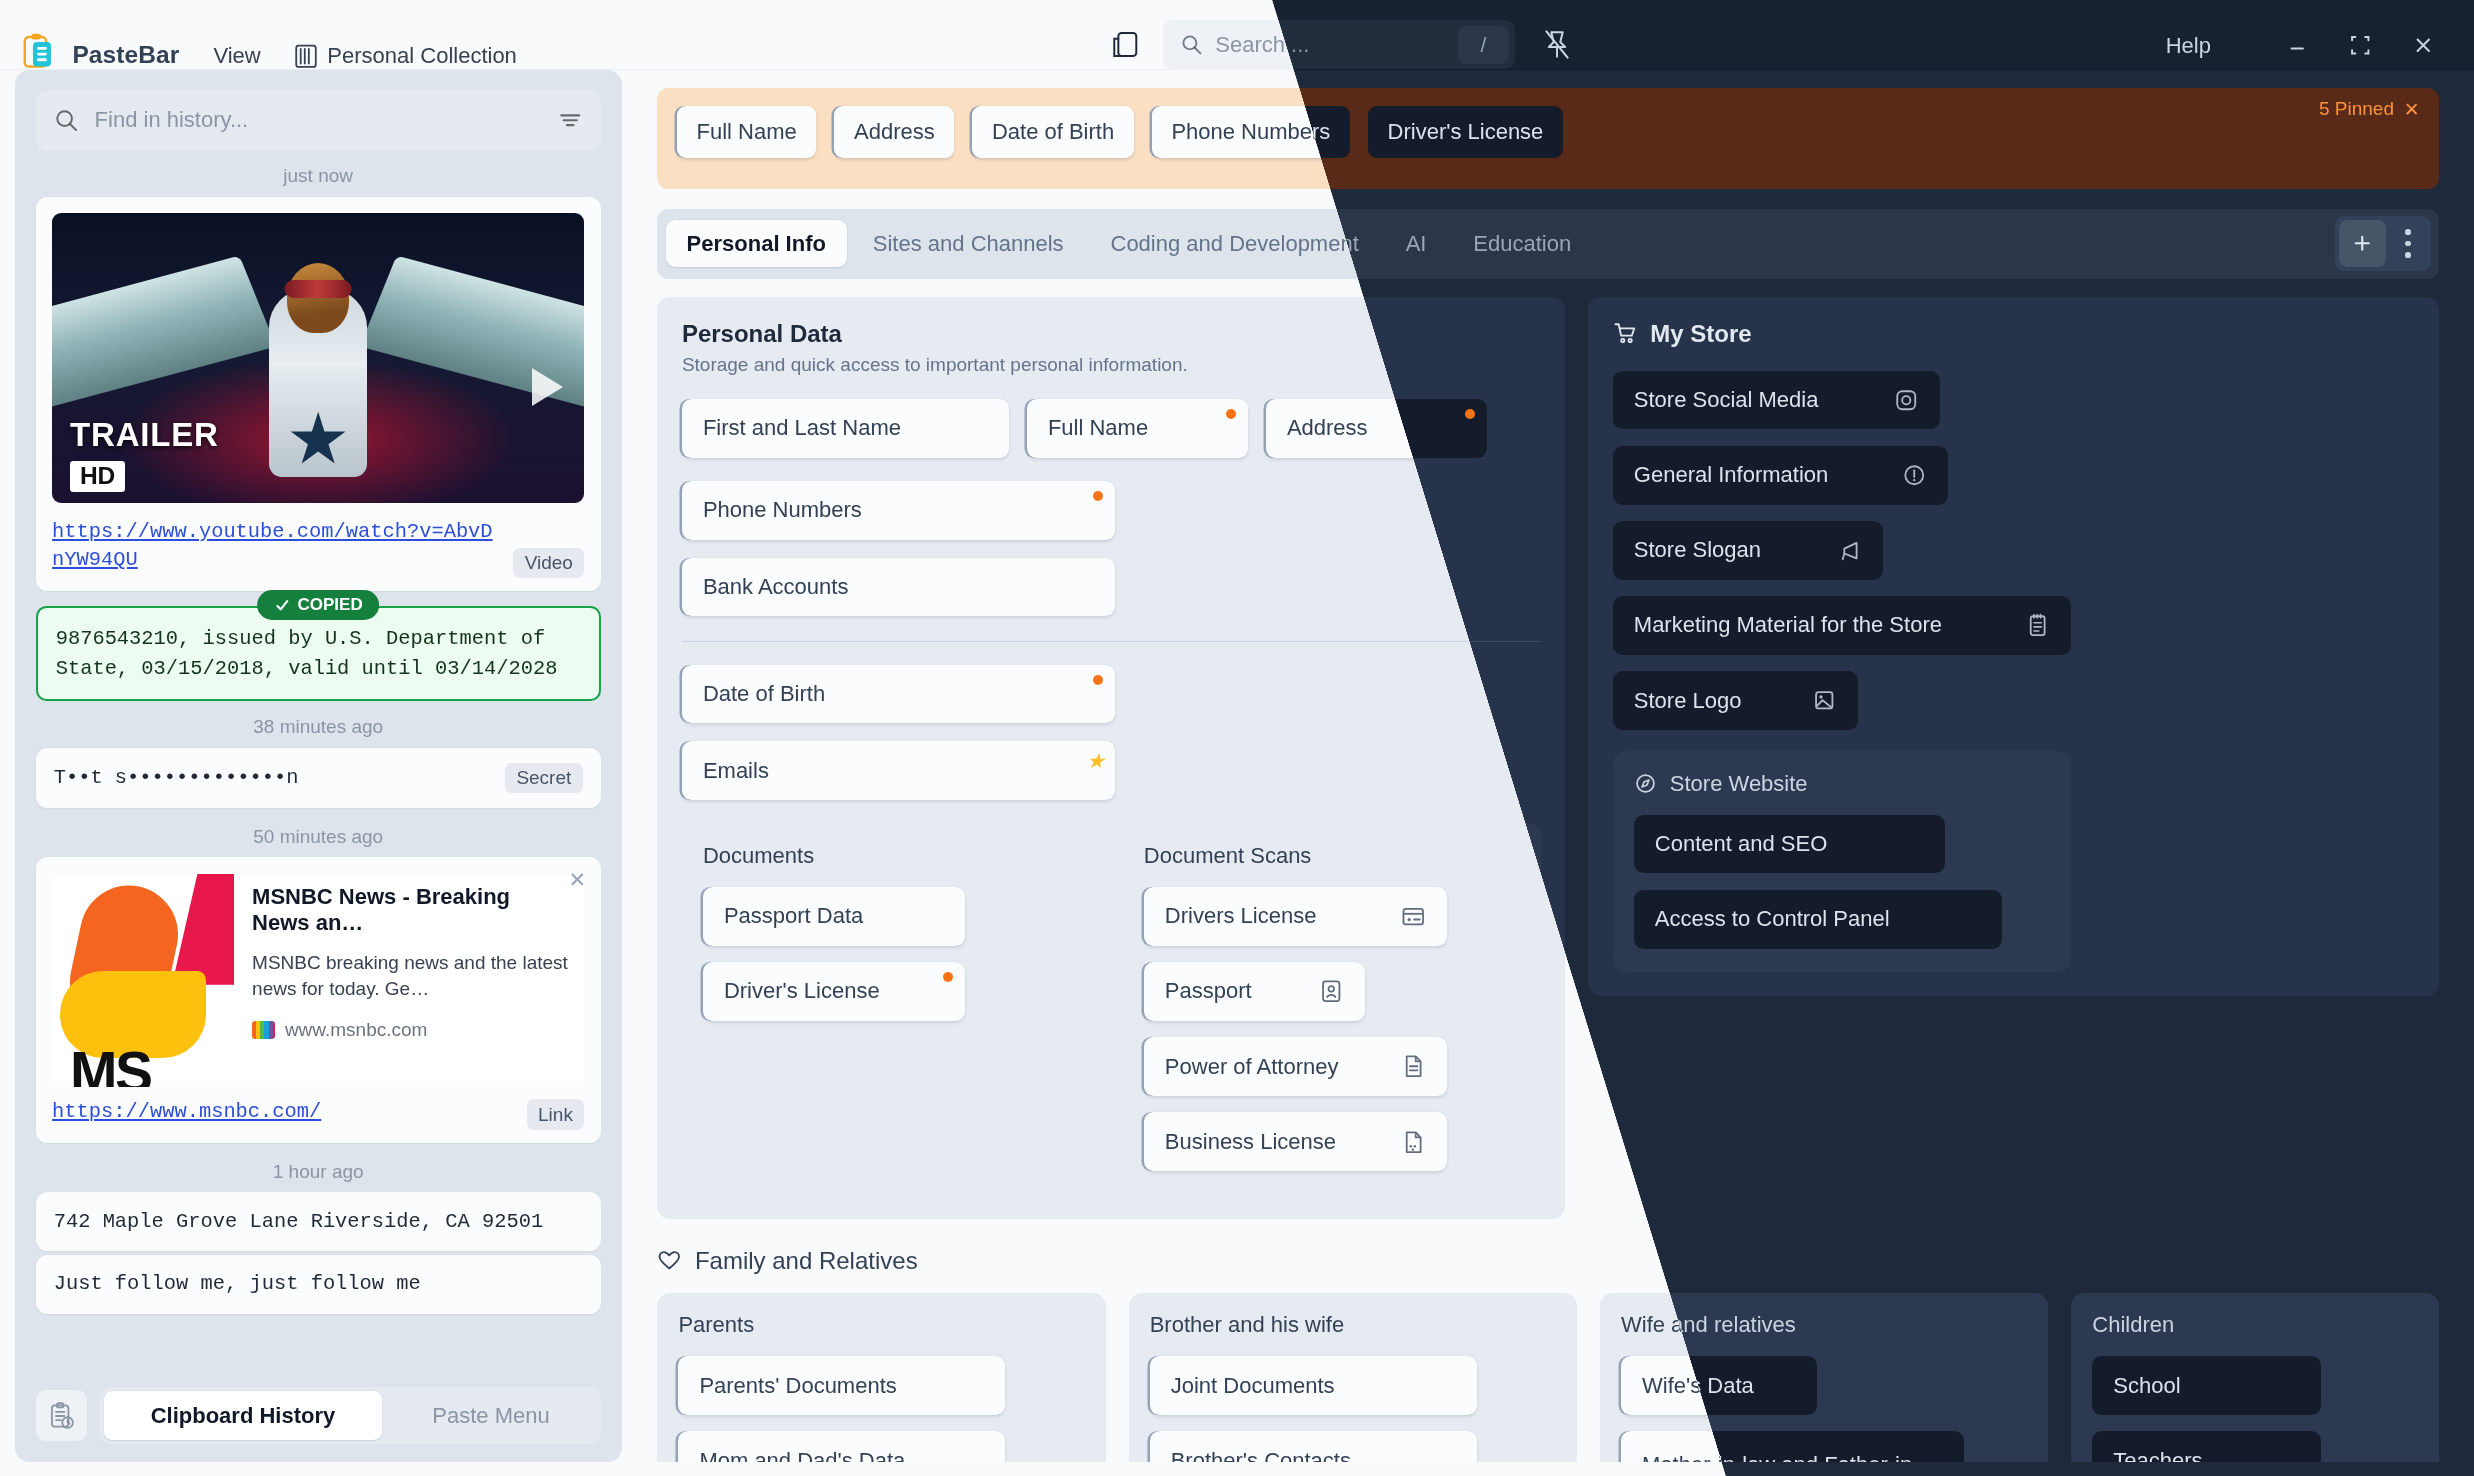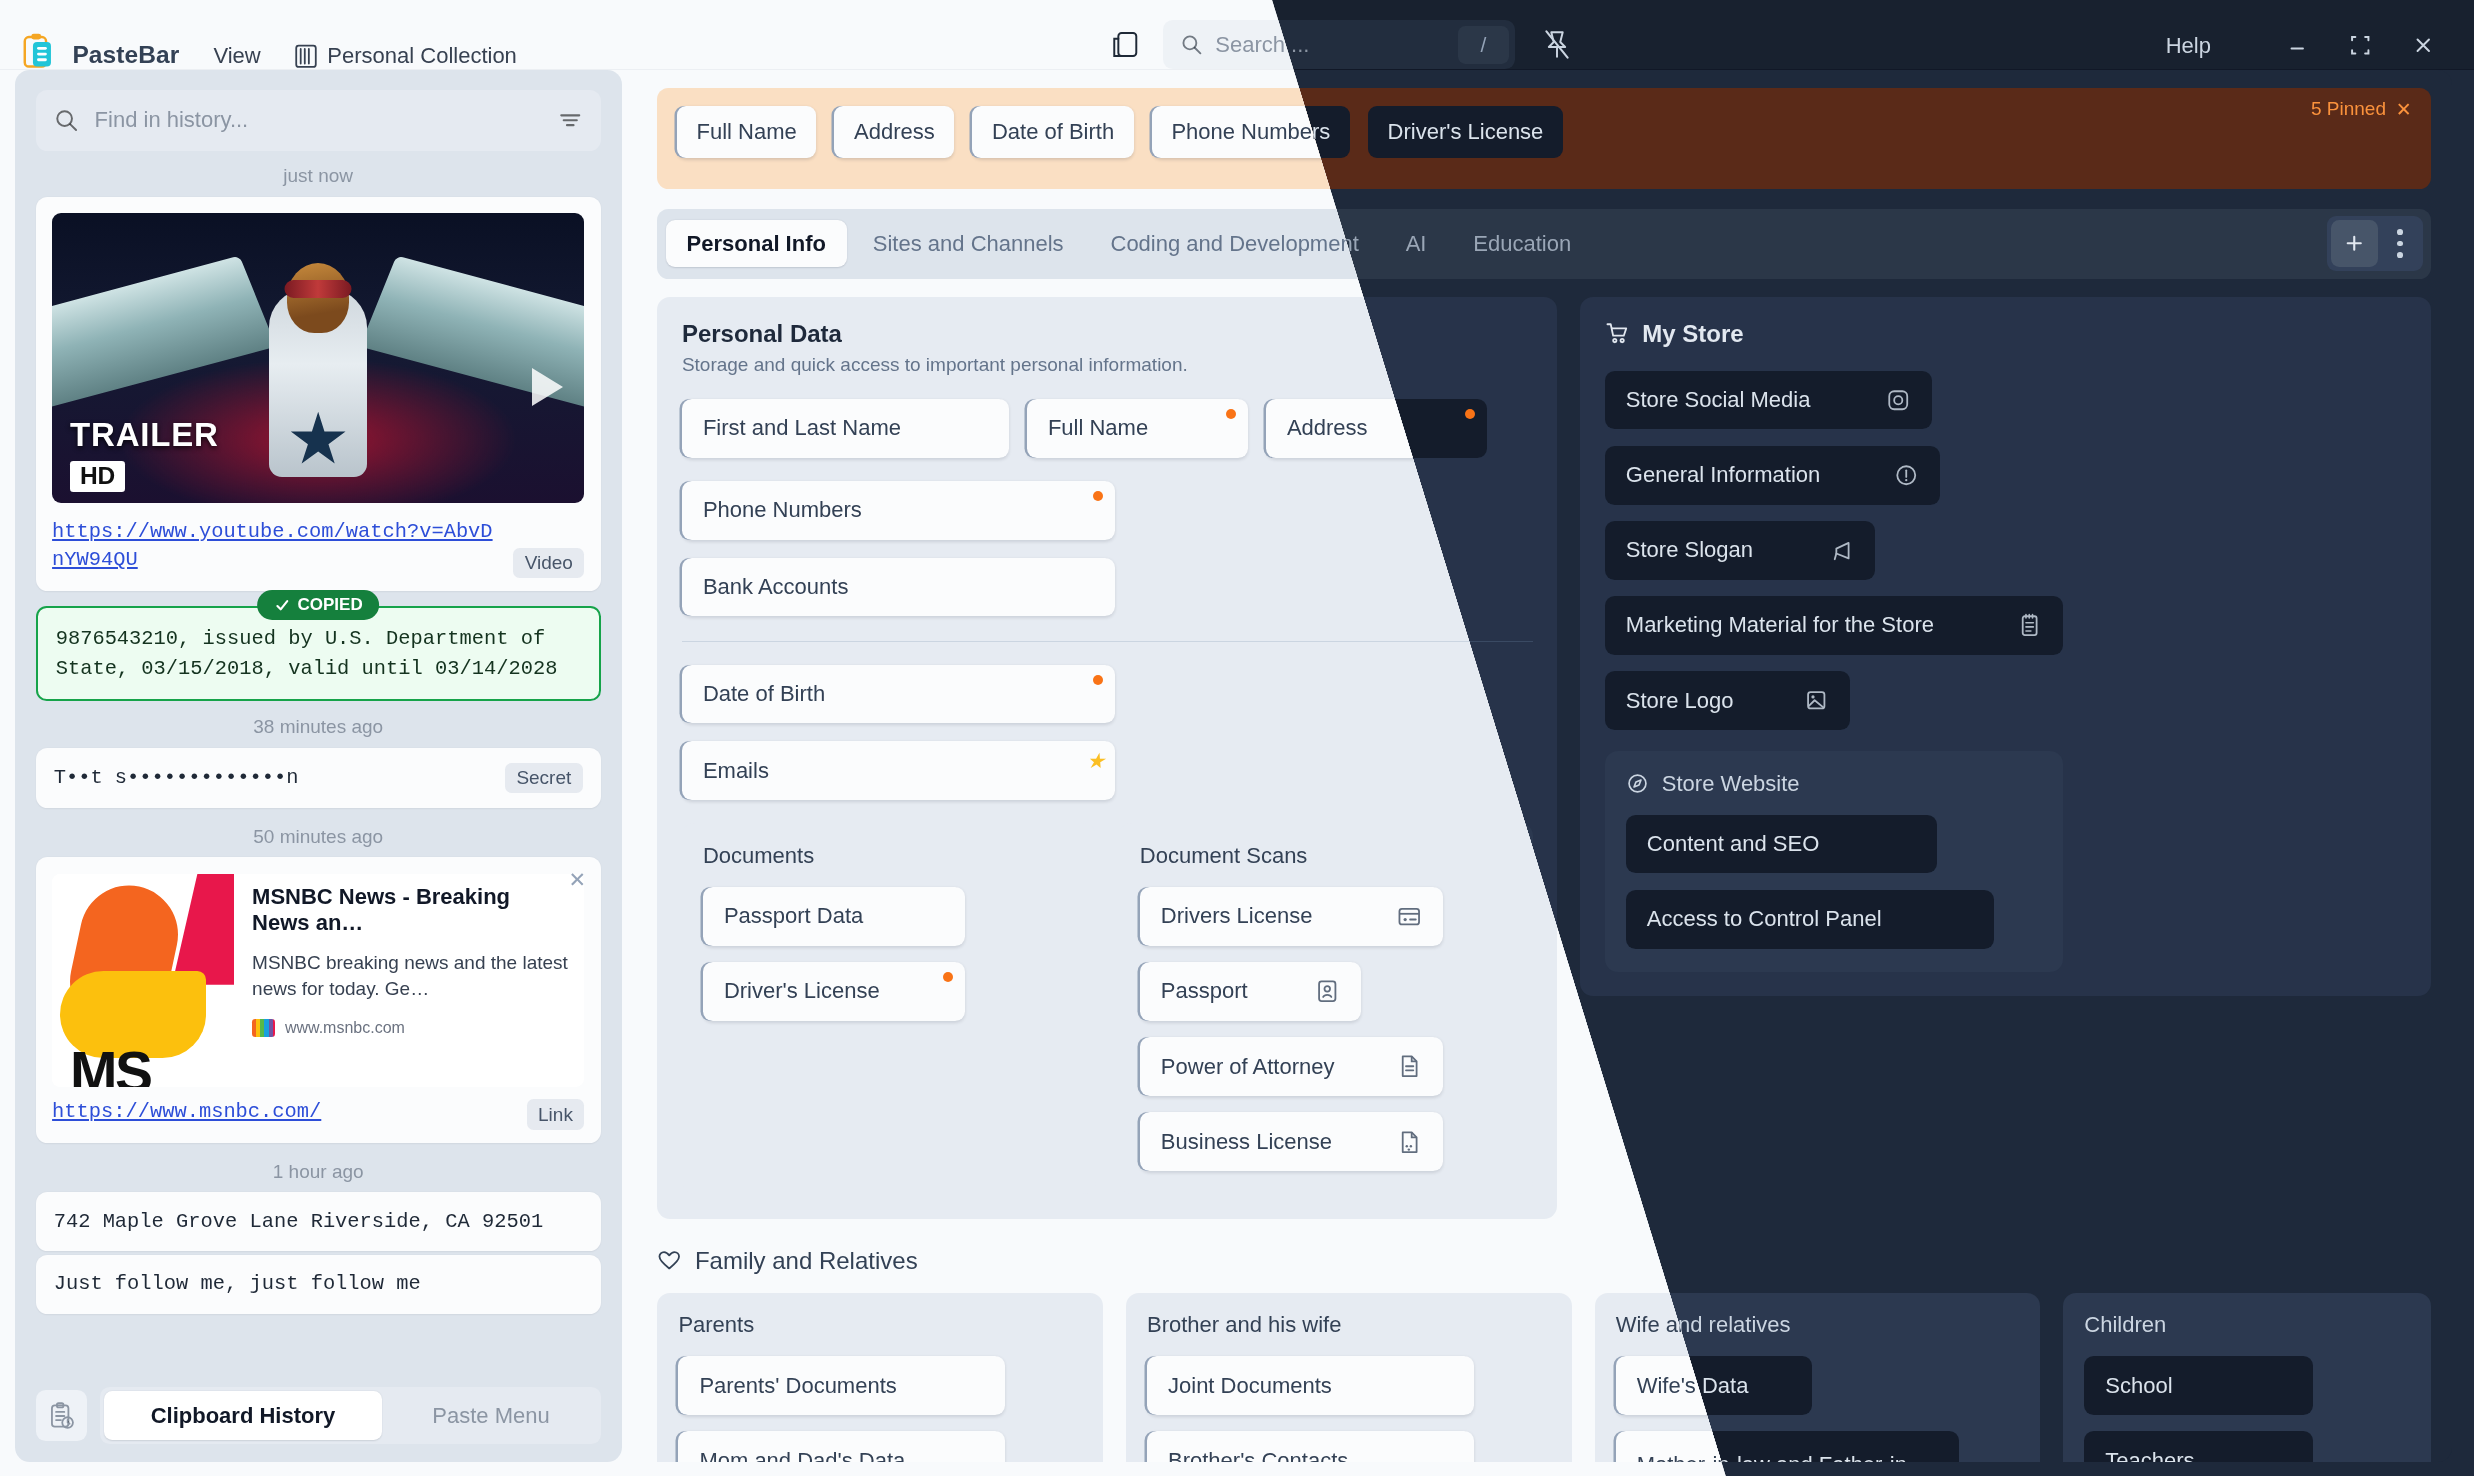--- a/index.html
+++ b/index.html
@@ -49,21 +49,21 @@
     position: absolute; right: 6.5px; top: 5.7px;
     width: 51px; height: 38px; border-radius: 7.4px;
     display: flex; align-items: center; justify-content: center;
     font-size: 21px;
   }
   .tb-pinoff { width: 28px; height: 31px; margin-left: 28px; }
   .tb-far { margin-left: auto; display: flex; align-items: center; gap: 16px; }
   .tb-help { font-size: 22px; margin-right: 47px; }
   .wbtn { width: 47px; height: 47px; display: flex; align-items: center; justify-content: center; }
 
-  .body { flex: 1 1 auto; display: flex; min-height: 0; padding: 0 8px 0 0; justify-content: space-between; }
+  .body { flex: 1 1 auto; display: flex; min-height: 0; padding: 0 0 0 0; justify-content: space-between; }
 
   
   .sidebar {
     width: 607px; flex: 0 0 607px;
     margin: 0 0 14.7px 14.7px;
     border-radius: 14.7px;
     display: flex; flex-direction: column;
     overflow: hidden;
   }
   .sb-searchwrap { padding: 19.6px 21px 0 21px; }
@@ -157,21 +157,21 @@
   .msnbc-card { padding: 16.4px; }
   .msnbc-inner { display: flex; gap: 18px; background: #fff; border-radius: 8.2px; overflow: hidden; height: 213px; }
   .msnbc-logo { width: 182px; flex: 0 0 182px; background: #fff; position: relative; overflow: hidden; }
   .pea1 { position:absolute; left: 23px; top: 11.4px; width: 98px; height: 146px; background:#f4651f; border-radius: 49px 49px 9.8px 49px; transform: rotate(12deg); }
   .pea2 { position:absolute; left: 8.2px; top: 97px; width: 146px; height: 87px; background:#fcc00d; border-radius: 49px 9.8px 49px 49px; }
   .pea3 { position:absolute; right: -4.9px; top: 0; width: 67px; height: 111px; background:#e8174b; clip-path: polygon(38% 0,100% 0,100% 100%,0 100%); }
   .pea4 { position:absolute; left: 18px; bottom: -18px; font-size: 57px; font-weight: 800; color: #111; letter-spacing: -2.5px; }
   .msnbc-txt { padding: 9.8px 14.7px 0 0; flex: 1 1 auto; min-width: 0; }
   .msnbc-title { font-size: 22px; font-weight: 700; line-height: 1.22; color: #111827; }
   .msnbc-desc { font-size: 19px; line-height: 1.35; color: #374151; margin-top: 13px; }
-  .msnbc-dom { display: flex; align-items: center; gap: 9.8px; margin-top: 18px; font-size: 16px; color: #6b7280; }
+  .msnbc-dom { display: flex; align-items: center; gap: 9.8px; margin-top: 18px; font-size: 19px; color: #6b7280; }
   .pcock { width: 23px; height: 18px; background:
       linear-gradient(90deg,#f4651f 0 18%,#fcc00d 18% 36%,#57b947 36% 54%,#18a0dd 54% 72%,#6e55a3 72% 90%,#e8174b 90% 100%);
       border-radius: 3.3px; }
   .xclose { position: absolute; right: 14.7px; top: 11.4px; font-size: 21px; line-height: 1; }
 
   .sb-bottom { padding: 13px 21px 18px; display: flex; align-items: center; gap: 13px; }
   .sb-icon-btn { width: 51px; height: 51px; border-radius: 9.8px; display:flex; align-items:center; justify-content:center; flex:0 0 auto; }
   .seg { flex: 1 1 auto; display: flex; border-radius: 9.8px; padding: 4.1px; gap: 3.3px; }
   .seg > div { flex: 1 1 auto; text-align: center; padding: 11.4px 0; border-radius: 8.2px; font-size: 22px; }
 

